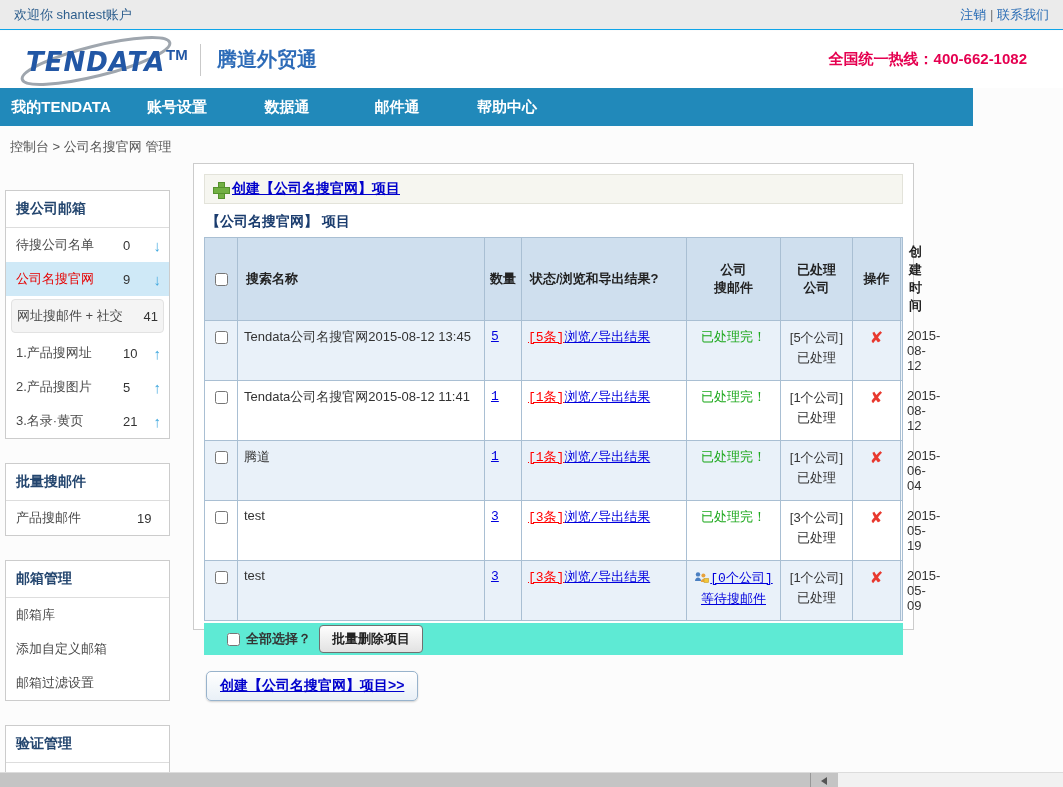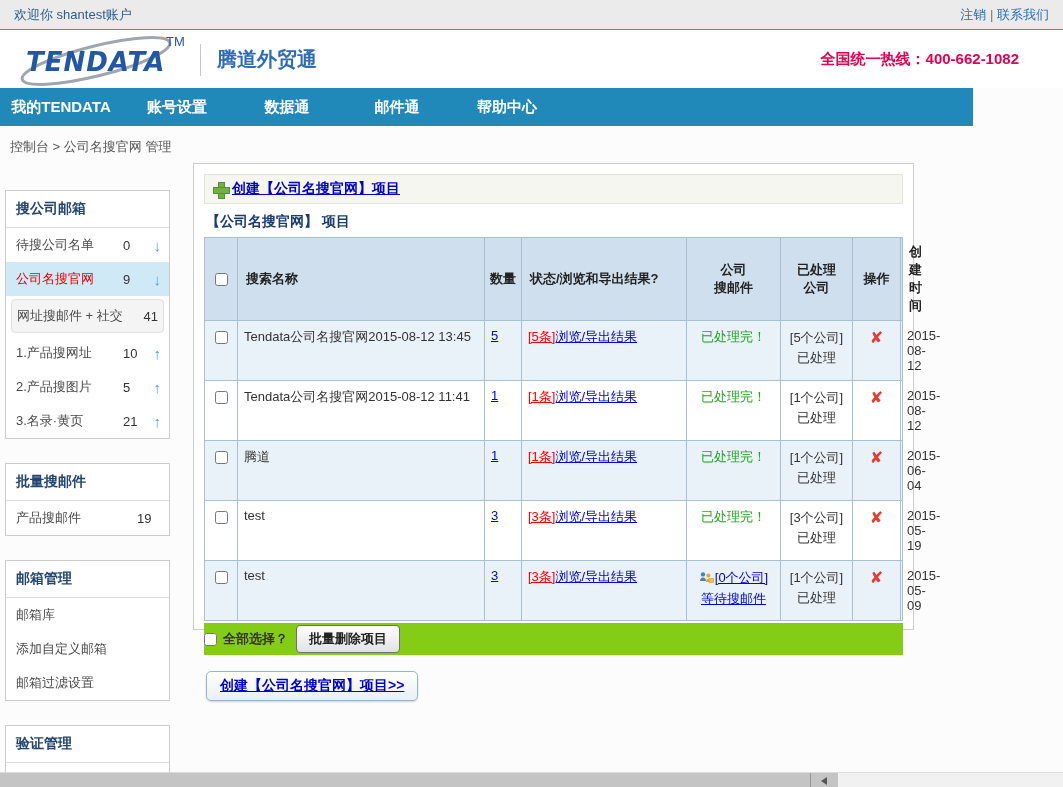--- a/index.html
+++ b/index.html
@@ -1,34 +1,34 @@
 <!DOCTYPE html>
 <html><head>
 <meta charset="utf-8">
 <style>
   * { margin:0; padding:0; box-sizing:border-box; }
   html,body { width:1063px; height:787px; overflow:hidden; }
   body { position:relative; font-family:"Liberation Sans","DejaVu Sans",sans-serif; font-size:13px; background:#fcfcfc; color:#333; }
-  a { cursor:pointer; }
+  a { cursor:pointer;font-family:Liberation Mono, monospace; }
 
   
   .topbar { position:absolute; top:0; left:0; width:1063px; height:30px; background:#ebebeb; border-bottom:1px solid #0ea5e9; display:flex; align-items:center; padding:0 14px; }
   .welcome { color:#2d5e8d; font-size:13px; }
   .top-links { margin-left:auto; color:#777; }
   .top-links a { color:#2a6db5; text-decoration:none; font-size:13px; }
 
   
   .header { position:absolute; top:31px; left:0; width:1063px; height:57px; background:#fff; display:flex; align-items:center; padding:0 14px; }
   .logo { position:relative; width:178px; height:52px; cursor:pointer; }
   .logo svg.swoosh { position:absolute; left:0; top:0; }
   .logo-text { position:absolute; left:12px; top:13px; font-style:italic; font-weight:bold; font-size:26px; letter-spacing:1px; color:#2257a5; font-family:"DejaVu Sans",sans-serif; }
-  .logo-tm { position:absolute; left:152px; top:0; font-size:13px; font-weight:normal; color:#2257a5; }
+  .logo-tm { position:absolute; left:152px; top:12px; font-size:15px; font-weight:bold; color:#2257a5; }
   .v-sep { width:1px; height:32px; background:#c9c9c9; margin:0 16px 0 8px; }
   .product-name { font-size:20px; font-weight:bold; color:#2e6cb8; }
-  .hotline { margin-left:auto; margin-right:30px; color:#e50050; font-weight:bold; font-size:15px; }
+  .hotline { margin-left:auto; margin-right:22px; color:#e50050; font-weight:bold; font-size:15px; }
 
   
   .nav { position:absolute; top:88px; left:0; width:973px; height:38px; background:#2189ba; display:flex; }
   .nav-tab { position:relative; width:110px; height:38px; display:flex; align-items:center; justify-content:center; color:#fff; font-size:15px; font-weight:bold; cursor:pointer; }
   .nav-tab:first-child { width:122px; }
   .nav-tab.active { background:#0f6f9d; }
   .nav-tab.active::after { content:""; position:absolute; bottom:0; left:50%; margin-left:-7px; width:0; height:0; border-left:7px solid transparent; border-right:7px solid transparent; border-bottom:7px solid #fff; }
 
   
   .breadcrumb { position:absolute; top:138px; left:10px; color:#555; font-size:13px; }
@@ -70,21 +70,21 @@
   .blue-part { color:#0000dd; text-decoration:underline; }
   td.company-col { text-align:center; }
   .green-text { color:#1ca81c; }
   .waiting-wrap { line-height:19px; }
   .people-icon { display:inline-block; vertical-align:-2px; margin-right:1px; }
   td.processed-col { text-align:center; line-height:20px; }
   td.action-col { text-align:center; vertical-align:middle; }
   .x-mark { color:#e8392f; font-weight:bold; font-size:16px; cursor:pointer; }
   td.created-col { color:#333;text-align:center; }
 
-  .table-footer { background:#84cc16; margin-top:2px; padding:5px 0; display:flex; align-items:center; height:32px; }
+  .table-footer { background:#5eead4; margin-top:2px; padding:5px 23px; display:flex; align-items:center; height:32px; }
   .table-footer .sel-label { font-weight:bold; color:#333; margin:0 8px 0 6px; }
   .batch-btn { border:1px solid #707070; border-radius:4px; background:linear-gradient(#fefefe,#e2e2e2); padding:4px 12px; font-weight:bold; font-size:13px; color:#222; cursor:pointer; font-family:inherit; }
   .create-btn { display:inline-block; margin:16px 0 0 2px; border:1px solid #98b3cc; border-radius:5px; background:linear-gradient(#ffffff,#e9f0f7); box-shadow:0 1px 2px rgba(0,0,0,0.18); padding:5px 13px; color:#0000cc; font-weight:bold; font-size:14px; text-decoration:underline; cursor:pointer; font-family:inherit; }
 
   
   .hscrollbar { position:absolute; left:0; bottom:0; width:1063px; height:15px; background:#f1f1f1; border-top:1px solid #dcdcdc; z-index:10; }
   .scroll-thumb { position:absolute; left:0; top:0; width:810px; height:15px; background:#c4c4c4; cursor:pointer; }
   .scroll-btn { position:absolute; left:810px; top:0; width:28px; height:15px; background:#c4c4c4; border-left:1px solid #979797; cursor:pointer; }
   .scroll-btn .tri { position:absolute; left:10px; top:4px; width:0; height:0; border-top:4px solid transparent; border-bottom:4px solid transparent; border-right:6px solid #555; }
 </style>

